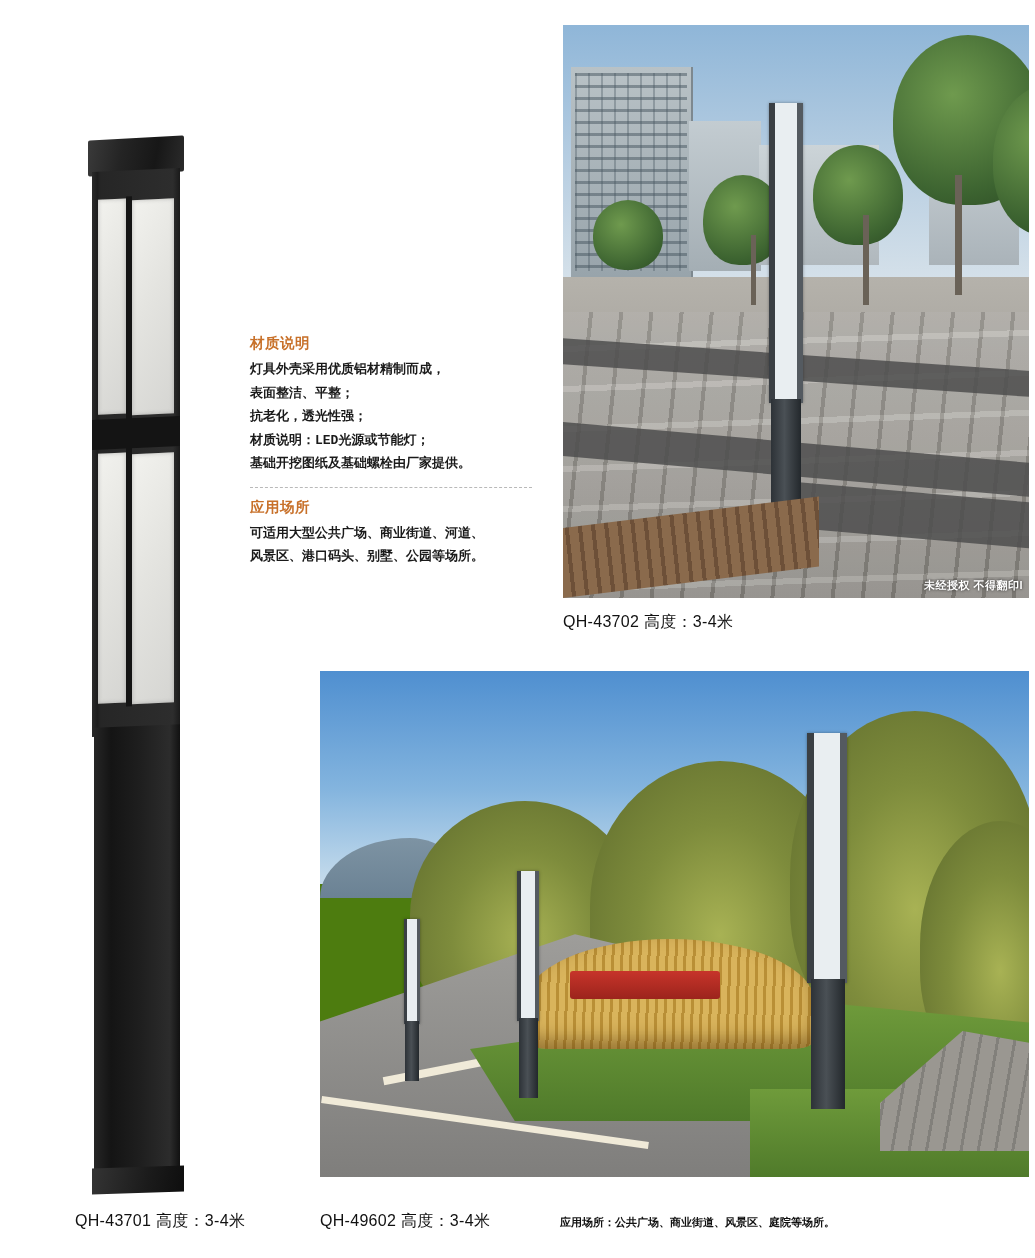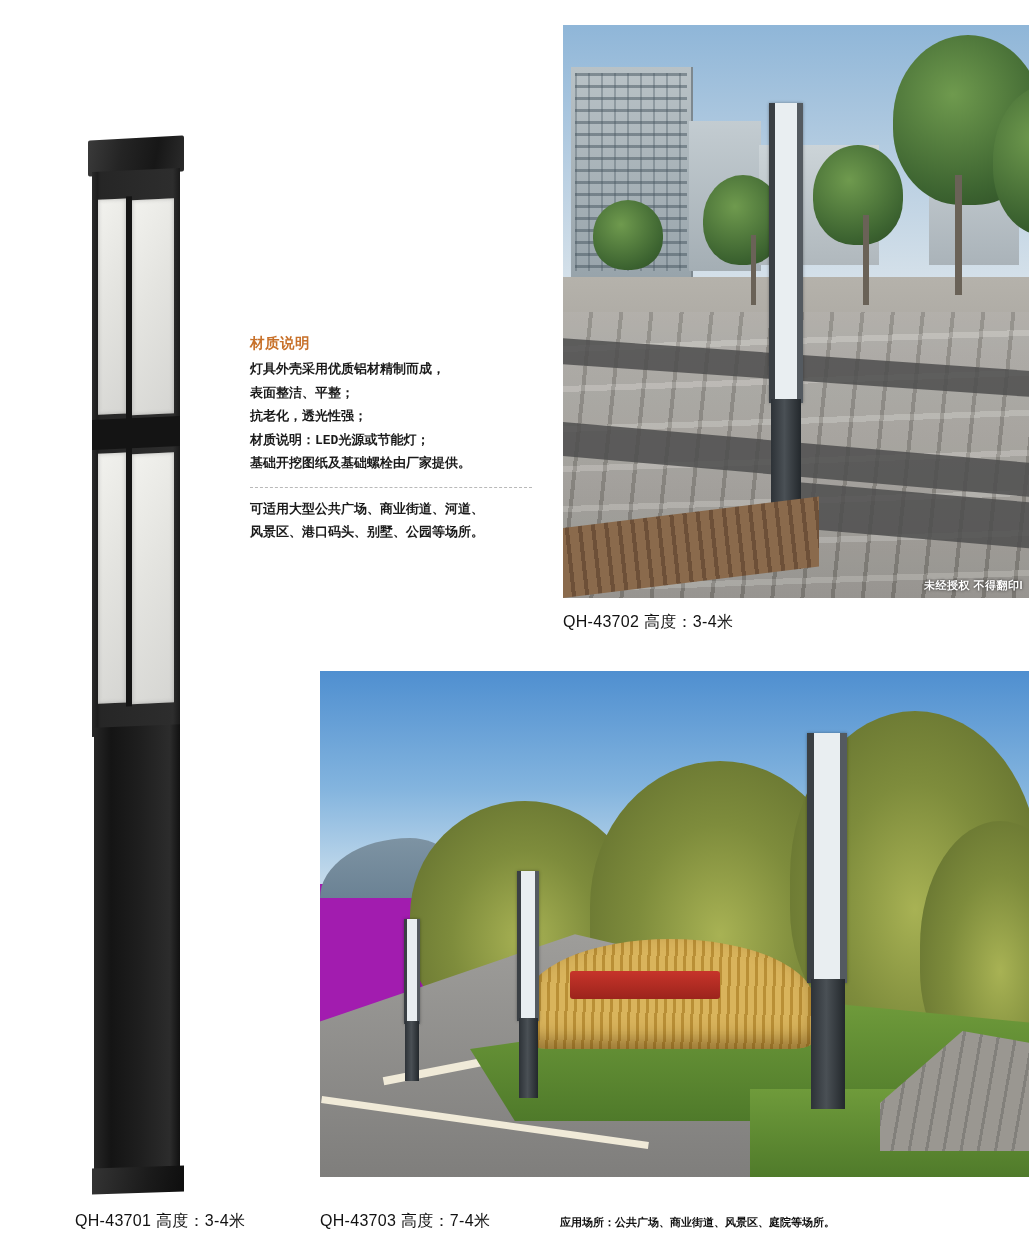--- a/index.html
+++ b/index.html
@@ -96,21 +96,21 @@
     border: 0;
     border-top: 1px dashed #b9b9b9;
     margin: 11px 0 10px 0;
     width: 282px;
   }
 
   
   .photo {
     position: absolute;
     overflow: hidden;
-    background: #a21caf;
+    background: #4d7c0f;
   }
 
   
   #photo-plaza { left: 563px; top: 25px; width: 466px; height: 573px; }
   .sky1 {
     position:absolute; left:0; top:0; width:100%; height:46%;
     background: linear-gradient(180deg, #8fb6d8 0%, #b9cfe2 55%, #d7e2ea 100%);
   }
   .bld1 {
     position:absolute; left:8px; top:42px; width:120px; height:210px;
@@ -255,20 +255,21 @@
 <div id="spec-block">
   <p class="spec-heading">材质说明</p>
   <div class="spec-line">灯具外壳采用优质铝材精制而成，</div>
   <div class="spec-line">表面整洁、平整；</div>
   <div class="spec-line">抗老化，透光性强；</div>
   <div class="spec-line">材质说明：LED光源或节能灯；</div>
   <div class="spec-line">基础开挖图纸及基础螺栓由厂家提供。</div>
 
   <hr class="spec-rule">
 
+  <p class="spec-heading">应用场所</p>
   <div class="spec-line">可适用大型公共广场、商业街道、河道、</div>
   <div class="spec-line">风景区、港口码头、别墅、公园等场所。</div>
 </div>
 
 <div class="photo" id="photo-plaza">
   <div class="sky1"></div>
   <div class="bld1"></div>
   <div class="bld2"></div>
   <div class="bld3"></div>
   <div class="bld4"></div>
@@ -324,14 +325,14 @@
   <div class="lamp-photo-pole" style="left:491px; top:308px; width:34px; height:130px;"></div>
 
   <div class="lamp-photo" style="left:197px; top:200px; width:22px; height:150px;"></div>
   <div class="lamp-photo-pole" style="left:199px; top:347px; width:19px; height:80px;"></div>
 
   <div class="lamp-photo" style="left:84px; top:248px; width:16px; height:105px;"></div>
   <div class="lamp-photo-pole" style="left:85px; top:350px; width:14px; height:60px;"></div>
 </div>
 
 <div class="caption" style="left:75px; top:1211px;">QH-43701  高度：3-4米</div>
-<div class="caption" style="left:320px; top:1211px;">QH-43703  高度：7-4米</div>
+<div class="caption" style="left:320px; top:1211px;">QH-49602  高度：3-4米</div>
 <div class="caption-small" style="left:560px; top:1215px;">应用场所：公共广场、商业街道、风景区、庭院等场所。</div>
 
 </body></html>

